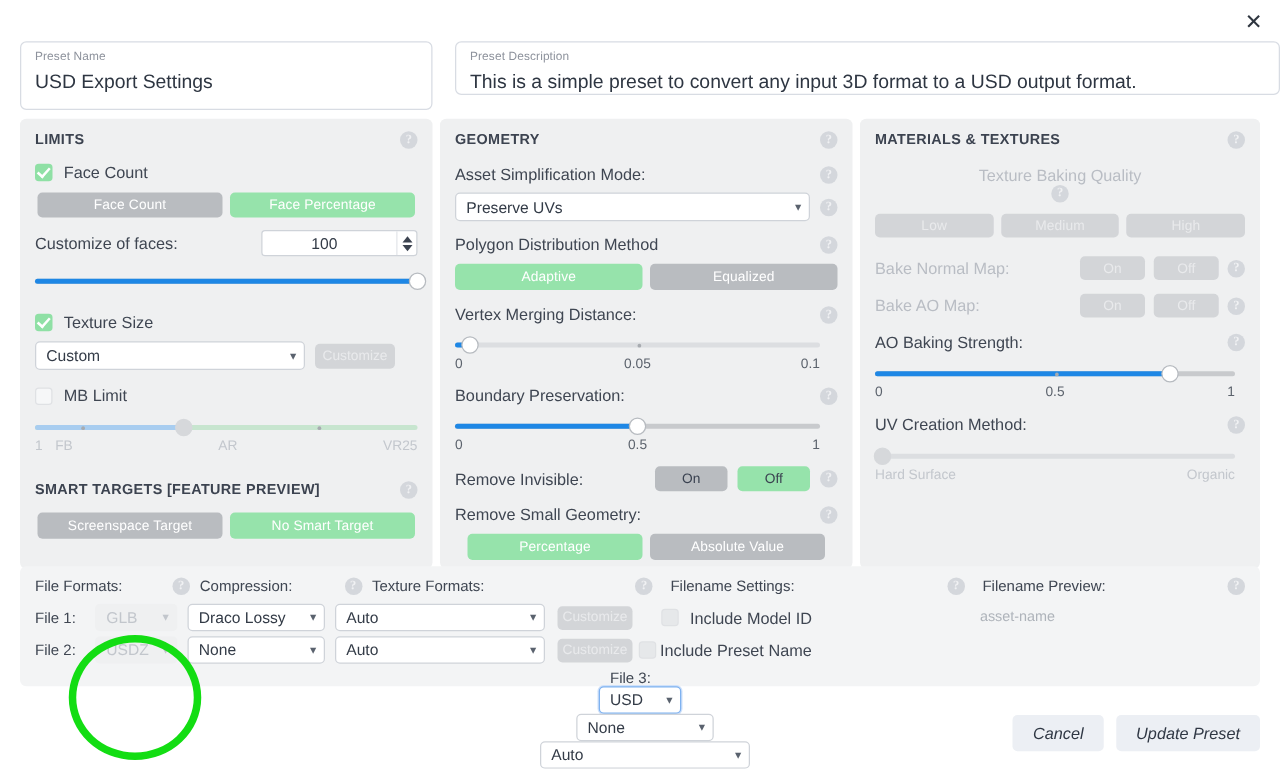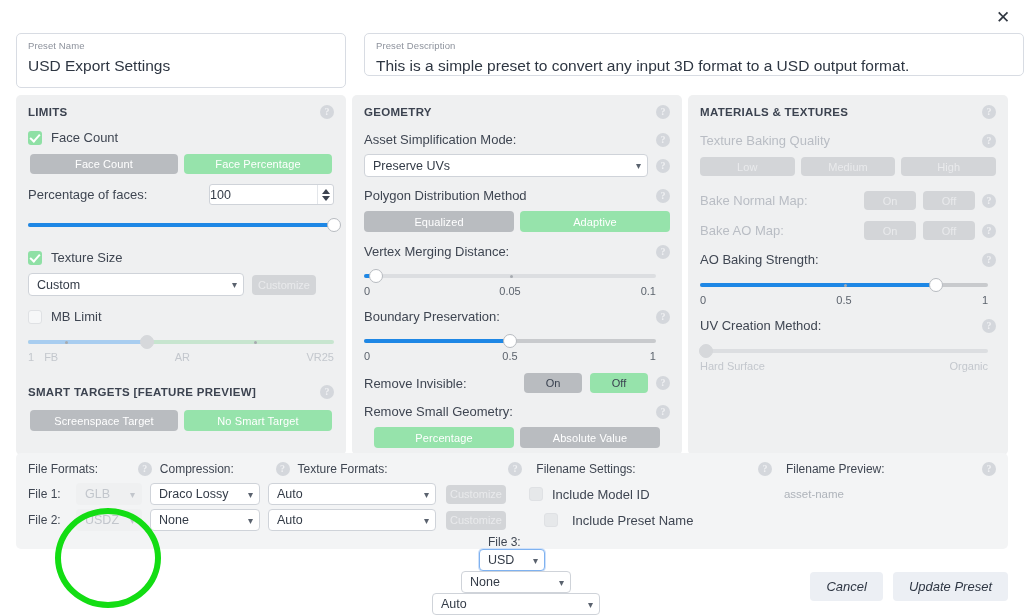--- a/index.html
+++ b/index.html
@@ -90,21 +90,21 @@
   .dd .cv { margin-left: auto; font-size: 10px; color: #5a626e; }
   .dd.dis { background: #eff0f1; border-color: transparent; color: #c2c6cc; }
   .dd.dis .cv { color: #c2c6cc; }
   .dd.focus { border: 1px solid #7fb2f0; box-shadow: 0 0 0 1px #cfe1fa; }
 
   
   .num {
     height: 21px; background: #fff; border: 1px solid #cfd3d9; border-radius: 3px;
     display: flex; align-items: center; font-size: 12.5px; color: #333b47;
   }
-  .num .v { flex: 1; text-align: left; padding-right: 8px; }
+  .num .v { flex: 1; text-align: center; padding-right: 8px; }
   .num .sp {
     width: 16px; height: 100%; border-left: 1px solid #e3e6ea;
     display: flex; flex-direction: column; align-items: center; justify-content: center;
     gap: 2px; cursor: pointer;
   }
   .num .sp i { width:0;height:0;border-left:4px solid transparent;border-right:4px solid transparent; display:block;}
   .num .sp i.up { border-bottom: 5px solid #3c4350; }
   .num .sp i.dn { border-top: 5px solid #3c4350; }
 
   
@@ -176,21 +176,21 @@
         <div class="cb on"></div>
         <div class="lbl-txt">Face Count</div>
       </div>
 
       <div class="seg" style="margin-top:9px;padding:0 2px;">
         <div class="b unsel" style="flex:1">Face Count</div>
         <div class="b sel" style="flex:1">Face Percentage</div>
       </div>
 
       <div class="row" style="margin-top:10px;">
-        <div class="lbl-txt">Percentage of faces:</div>
+        <div class="lbl-txt">Customize of faces:</div>
         <div class="spacer"></div>
         <div class="num" style="width:125px">
           <div class="v">100</div>
           <div class="sp">
               <i class="up"></i>
               <i class="dn"></i>
             </div>
         </div>
       </div>
 
@@ -269,22 +269,22 @@
         <div class="help">?</div>
       </div>
 
       <div class="row" style="margin-top:11px;">
         <div class="lbl-txt">Polygon Distribution Method</div>
         <div class="spacer"></div>
         <div class="help">?</div>
       </div>
 
       <div class="seg" style="margin-top:8px;">
+        <div class="b sel" style="flex:1;height:21px">Adaptive</div>
         <div class="b unsel" style="flex:1;height:21px">Equalized</div>
-        <div class="b sel" style="flex:1;height:21px">Adaptive</div>
       </div>
 
       <div class="row" style="margin-top:12px;">
         <div class="lbl-txt">Vertex Merging Distance:</div>
         <div class="spacer"></div>
         <div class="help">?</div>
       </div>
 
       <div class="sl flat" style="margin-top:10px;margin-right:14px;">
         <div class="track"></div>
@@ -350,21 +350,21 @@
 
   <div class="panel" id="panel-mats">
     <div style="padding:10px 12px 0 12px;">
 
       <div class="row">
         <div class="sect-title">MATERIALS &amp; TEXTURES</div>
         <div class="spacer"></div>
         <div class="help">?</div>
       </div>
 
-      <div class="row" style="margin-top:14px;">
+      <div class="row" style="margin-top:14px;flex-direction:column;">
         <div class="lbl-txt dim">Texture Baking Quality</div>
         <div class="spacer"></div>
         <div class="help">?</div>
       </div>
 
       <div class="seg" style="margin-top:9px;">
         <div class="b dis-unsel" style="flex:1;height:19px">Low</div>
         <div class="b dis-unsel" style="flex:1;height:19px">Medium</div>
         <div class="b dis-unsel" style="flex:1;height:19px">High</div>
       </div>
@@ -466,21 +466,21 @@
         </div>
         <div class="dd" style="width:110px;margin-left:8px">
           <span>None</span>
           <span class="cv">▾</span>
         </div>
         <div class="dd" style="width:168px;margin-left:8px">
           <span>Auto</span>
           <span class="cv">▾</span>
         </div>
         <div class="b dis-unsel" style="width:60px;height:19px;border-radius:4px;font-size:11px;margin-left:10px;display:flex;align-items:center;justify-content:center;">Customize</div>
-        <div class="brow" style="margin-left:38px;gap:14px">
+        <div class="brow" style="margin-left:5px;gap:3px">
           <div class="cb off"></div>
           <div class="lbl-txt">Include Preset Name</div>
         </div>
       </div>
 
       <div class="brow" style="margin-top:4px;flex-direction:column;">
         <div class="bcol-lbl" style="width:48px">File 3:</div>
         <div class="dd focus" style="width:66px">
           <span>USD</span>
           <span class="cv">▾</span>

